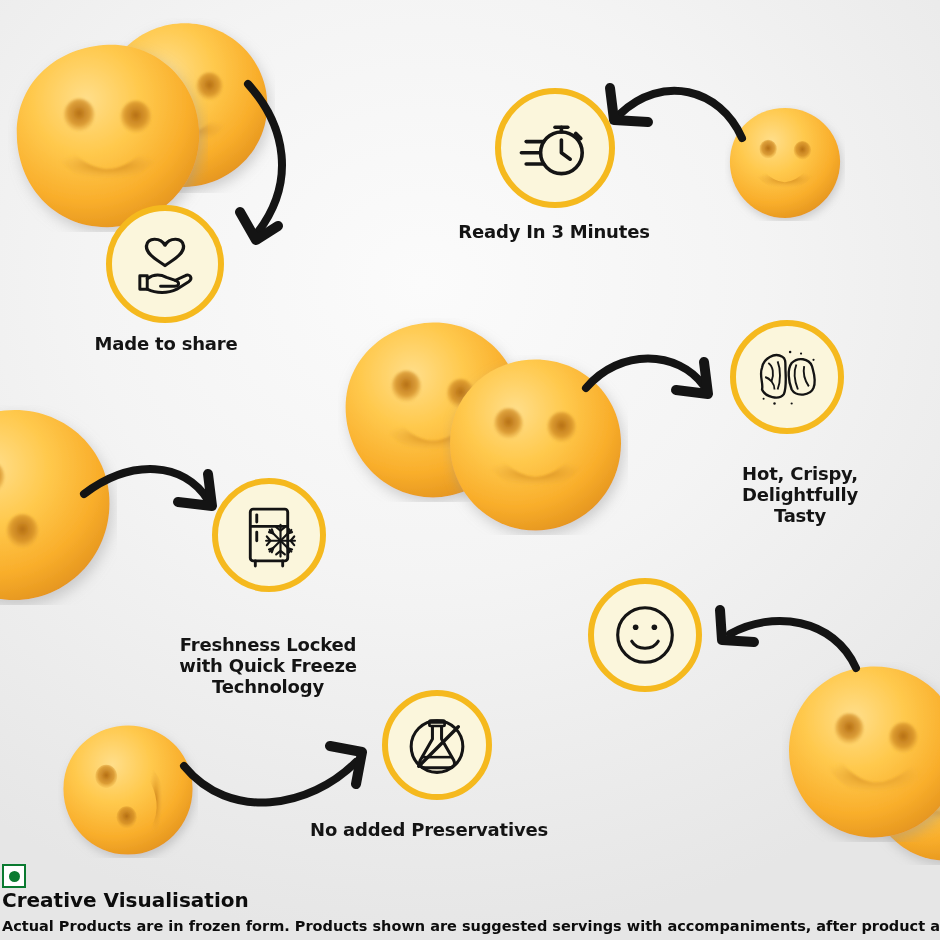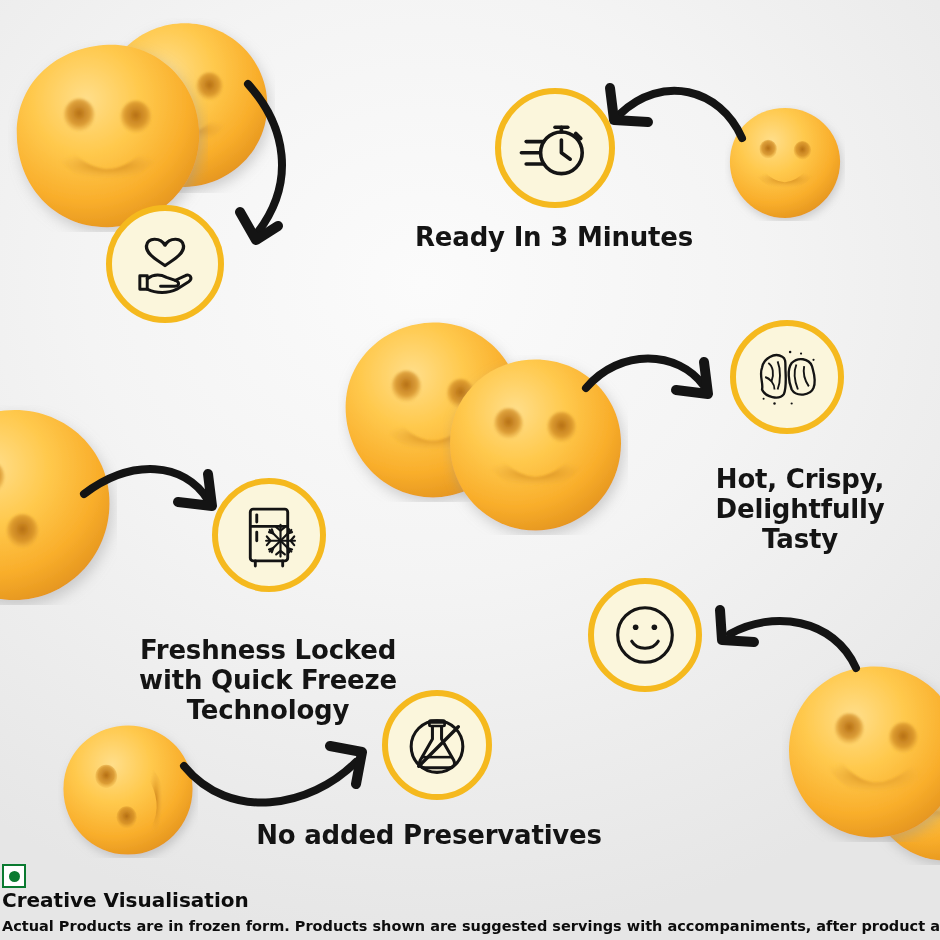--- a/index.html
+++ b/index.html
@@ -27,21 +27,21 @@
     display:flex;align-items:center;justify-content:center;
   }
   .badge svg{display:block;}
 
   
   .caption{
     position:absolute;
     color:#141414;
     font-family:"DejaVu Sans", sans-serif;
     font-weight:bold;
-    font-size:26px;
+    font-size:18px;
     line-height:1.16;
     text-align:center;
     letter-spacing:-0.2px;
     white-space:pre-line;
     transform:translateX(-50%);
     text-shadow:0 0 1px rgba(255,255,255,.6);
   }
 
   
   .arrow{position:absolute;pointer-events:none;}
@@ -258,20 +258,21 @@
   </div>
 
   <div class="badge" style="left:106px;top:205px;width:118px;height:118px;border:6px solid #F5B91E;">
     <svg width="74" height="74" viewBox="0 0 100 100">
       <path d="M50 42 C44 30 26 30 25 43 C24 55 40 64 50 72 C60 64 76 55 75 43 C74 30 56 30 50 42 Z" fill="none" stroke="#141414" stroke-width="4.5" stroke-linejoin="round" transform="translate(0,-14) scale(1,0.92)"></path>
       <path d="M16 66 L16 84 L26 84 L26 66 Z" fill="none" stroke="#141414" stroke-width="4" stroke-linejoin="round"></path>
       <path d="M26 70 C34 64 44 64 52 68 L64 72 C70 74 70 80 63 80 L44 80" fill="none" stroke="#141414" stroke-width="4" stroke-linecap="round" stroke-linejoin="round"></path>
       <path d="M26 84 C38 90 54 90 66 84 L82 74 C88 70 84 62 77 66 L64 72" fill="none" stroke="#141414" stroke-width="4" stroke-linecap="round" stroke-linejoin="round"></path>
     </svg>
   </div>
+  <div class="caption" style="left:166px;top:334px;">Made to share</div>
 
   <div class="badge" style="left:495px;top:88px;width:120px;height:120px;border:6px solid #F5B91E;">
     <svg width="80" height="80" viewBox="0 0 100 100">
       <circle cx="58" cy="56" r="26" fill="none" stroke="#141414" stroke-width="4.5"></circle>
       <path d="M58 40 L58 56 L69 64" fill="none" stroke="#141414" stroke-width="4.5" stroke-linecap="round" stroke-linejoin="round"></path>
       <path d="M50 24 L66 24" stroke="#141414" stroke-width="4.5" stroke-linecap="round"></path>
       <path d="M58 24 L58 30" stroke="#141414" stroke-width="4.5" stroke-linecap="round"></path>
       <path d="M76 32 L82 38" stroke="#141414" stroke-width="5" stroke-linecap="round"></path>
       <path d="M14 42 L36 42" stroke="#141414" stroke-width="4.5" stroke-linecap="round"></path>
       <path d="M8 56 L30 56" stroke="#141414" stroke-width="4.5" stroke-linecap="round"></path>

